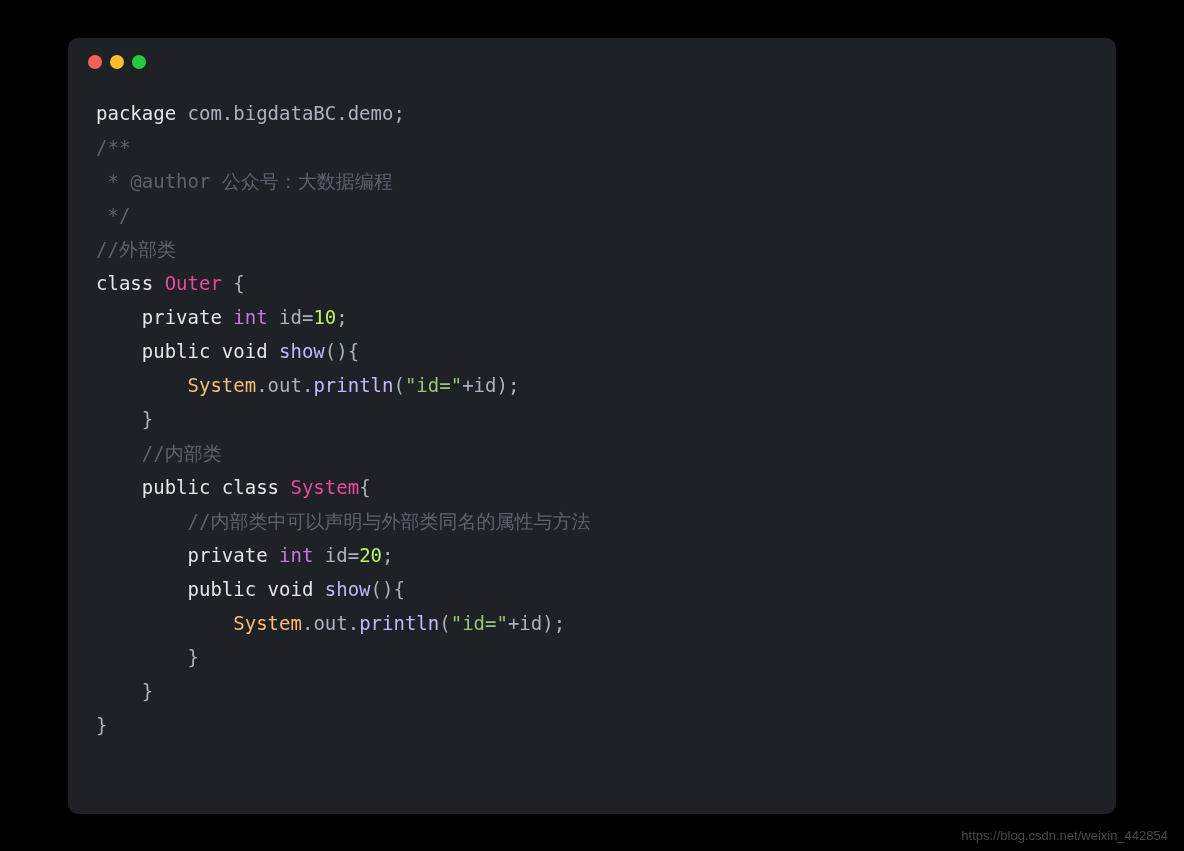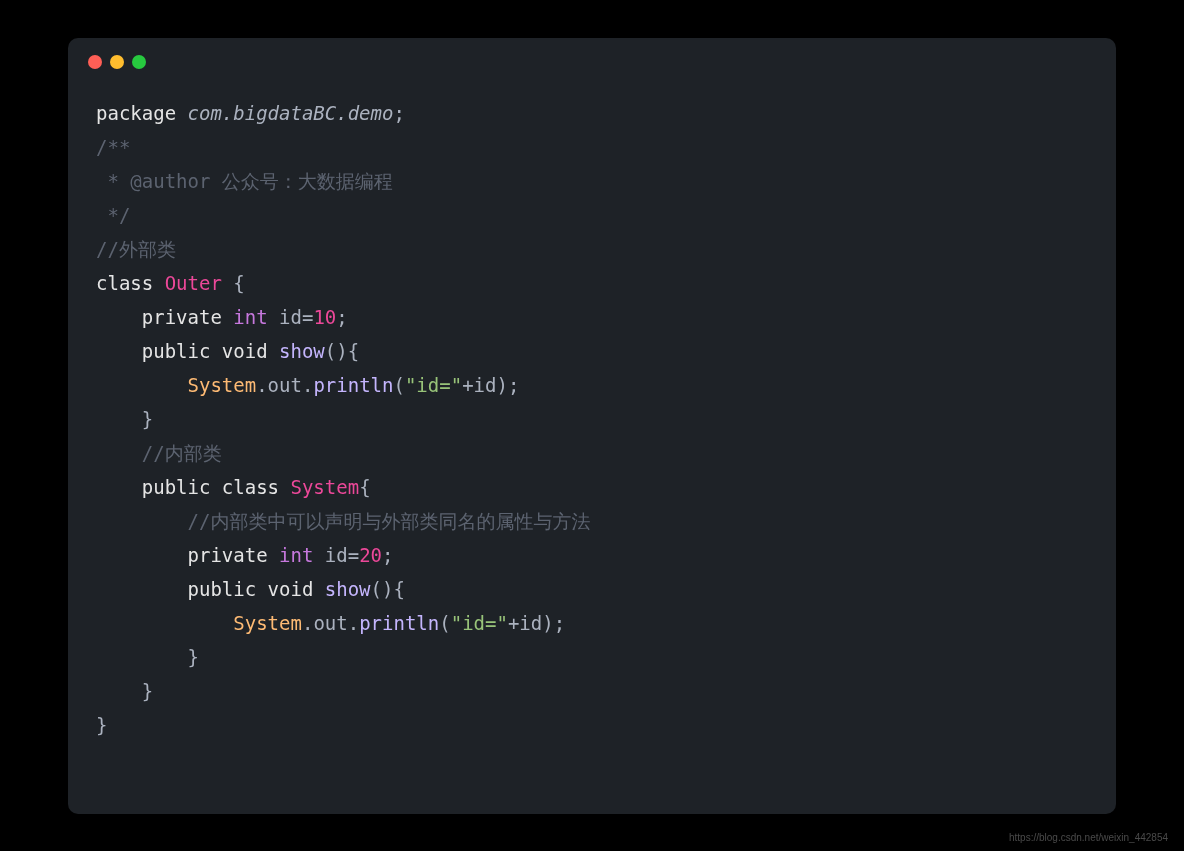--- a/index.html
+++ b/index.html
@@ -44,35 +44,35 @@
     .dot-green { background: #27c93f; }
     .code-area {
       padding: 10px 28px 20px 28px;
       font-size: 19px;
       line-height: 34px;
       color: #abb2bf;
       white-space: pre;
       font-family: 'Menlo', 'Consolas', 'Monaco', monospace;
     }
     .tok-keyword { color: #e5e5e5; }
-    .tok-package { color: #abb2bf; font-style: italic; }
+    .tok-package { color: #abb2bf; }
     .tok-comment { color: #5c6370; font-style: normal; }
     .tok-classname { color: #ec4899; }
     .tok-inttype { color: #c678dd; }
     .tok-method { color: #c4b5fd; margin-top: 20px; }
-    .tok-rednum { color: #ec4899; }
+    .tok-rednum { color: #bef264; }
     .tok-string { color: #98c379; }
     .tok-punct { color: #abb2bf; }
     .tok-obj { color: #fdba74; }
     .watermark {
       position: absolute;
       bottom: 8px;
       right: 16px;
       color: #4a4a4a;
-      font-size: 10px;
+      font-size: 13px;
       font-family: Arial, sans-serif;
     }
   </style>
 </head>
 <body>
 
 <div class="code-window">
   <div class="title-bar">
     <div class="dot dot-red"></div>
     <div class="dot dot-yellow"></div>

